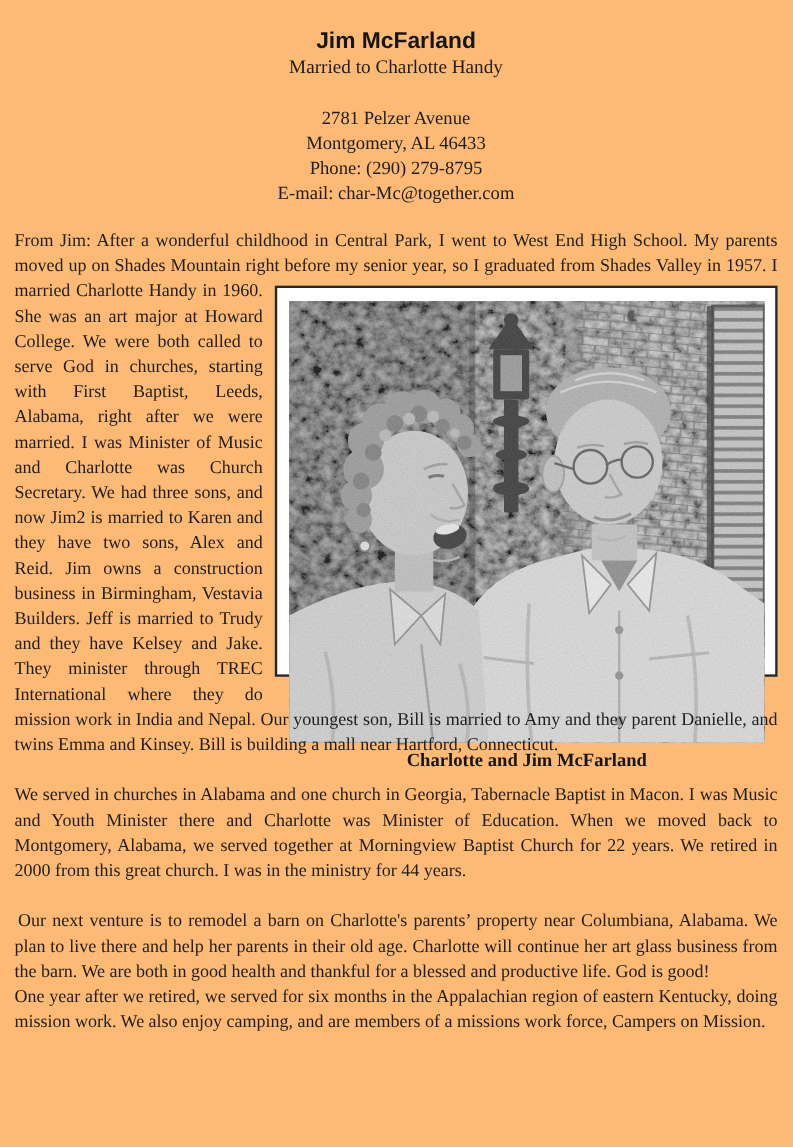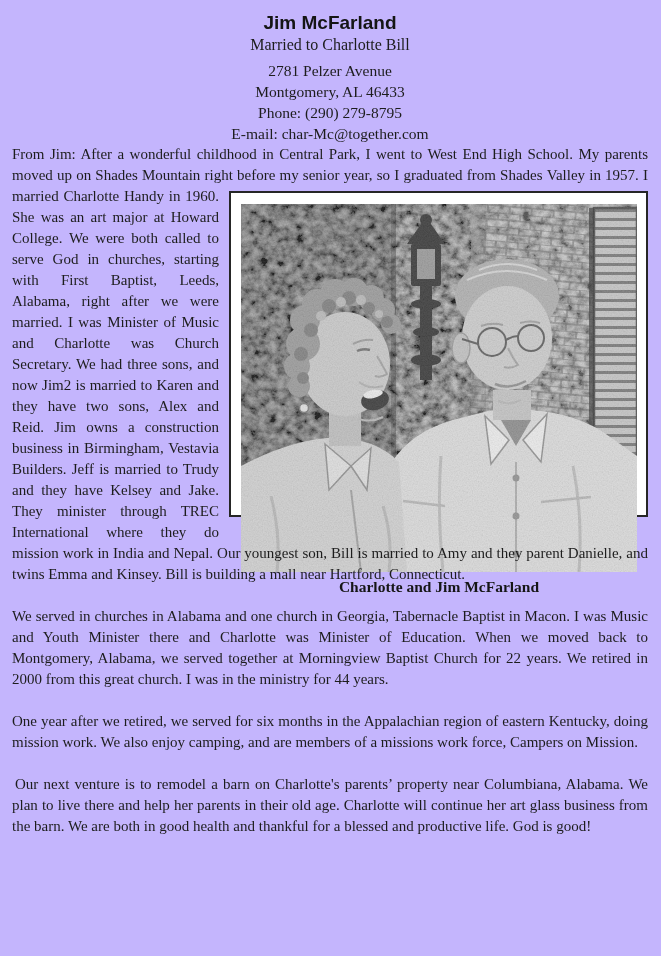--- a/index.html
+++ b/index.html
@@ -1,44 +1,44 @@
 <!DOCTYPE html>
 <html><head>
 <meta charset="utf-8">
 <style>
   html,body { margin:0; padding:0; background:#ffffff; }
   .page {
     position:relative;
     width:661px; height:956px;
     box-sizing:border-box;
-    padding:12px 13px 0 12px;
-    background:#c4b5fd;
+    padding:24px 13px 0 12px;
+    background:#fdba74;
     font-family:"Liberation Serif", serif;
     font-size:15px; line-height:21px;
     color:#1d1d1d;
     overflow:hidden;
   }
   .doc-title {
     text-align:center;
     font-family:"Liberation Sans", sans-serif;
     font-weight:700;
     font-size:19px; line-height:22px;
     color:#151515;
   }
   .doc-subtitle {
     text-align:center;
     font-size:16px; line-height:22px;
   }
   .address-block {
     text-align:center;
-    margin-top:4px;
+    margin-top:20px;
     font-size:15.5px;
   }
   .address-block .addr-line { line-height:21px; }
-  main { text-align:justify; }
+  main { margin-top:19px; text-align:justify; }
   .para { margin:0 0 21px 0; }
   .para-last { text-indent:3px; margin-bottom:0; }
   .photo-frame {
     float:right;
     width:419px; height:326px;
     box-sizing:border-box;
     border:2px solid #262626;
     background:#ffffff;
     padding:11px 9px 0 10px;
     margin:5px 0 12px 10px;
@@ -53,21 +53,21 @@
     color:#161616;
   }
 </style>
 </head>
 <body>
 
 <div class="page">
 
   <header>
     <div class="doc-title">Jim McFarland</div>
-    <div class="doc-subtitle">Married to Charlotte Bill</div>
+    <div class="doc-subtitle">Married to Charlotte Handy</div>
     <div class="address-block">
       <div class="addr-line">2781 Pelzer Avenue</div>
       <div class="addr-line">Montgomery, AL 46433</div>
       <div class="addr-line">Phone:  (290) 279-8795</div>
       <div class="addr-line">E-mail:  char-Mc@together.com</div>
     </div>
   </header>
 
   <main>
 
@@ -200,18 +200,18 @@
           <rect width="396" height="368" filter="url(#grain)" opacity="0.18"></rect>
         </svg>
         <span class="photo-caption">Charlotte and Jim McFarland</span>
       </span>
 
       <span>Valley in 1957.  I married Charlotte Handy in 1960.  She was an art major at Howard College.  We were both called to serve God in churches, starting with First Baptist, Leeds, Alabama, right after we were married.  I was Minister of Music and Charlotte was Church Secretary.  We had three sons, and now Jim2 is married to Karen and they have two sons, Alex and Reid.  Jim owns a construction business in Birmingham, Vestavia Builders.  Jeff is married to Trudy and they have Kelsey and Jake.  They minister through TREC International where they do mission work in India and Nepal.  Our youngest son, Bill is married to Amy and they parent Danielle, and twins Emma and Kinsey.  Bill is building a mall near Hartford, Connecticut.</span>
     </div>
 
     <div class="para">We served in churches in Alabama and one church in Georgia, Tabernacle Baptist in Macon.  I was Music and Youth Minister there and Charlotte was Minister of Education.  When we moved back to Montgomery, Alabama, we served together at Morningview Baptist Church for 22 years.  We retired in 2000 from this great church.  I was in the ministry for 44 years.</div>
 
+    <div class="para para-last">Our next venture is to remodel a barn on Charlotte's parents’ property near Columbiana, Alabama.  We plan to live there and help her parents in their old age.  Charlotte will continue her art glass business from the barn.  We are both in good health and thankful for a blessed and productive life.  God is good!</div>
+
     <div class="para">One year after we retired, we served for six months in the Appalachian region of eastern Kentucky, doing mission work.  We also enjoy camping, and are members of a missions work force, Campers on Mission.</div>
-
-    <div class="para para-last">Our next venture is to remodel a barn on Charlotte's parents’ property near Columbiana, Alabama.  We plan to live there and help her parents in their old age.  Charlotte will continue her art glass business from the barn.  We are both in good health and thankful for a blessed and productive life.  God is good!</div>
 
   </main>
 </div>
 
 </body></html>

